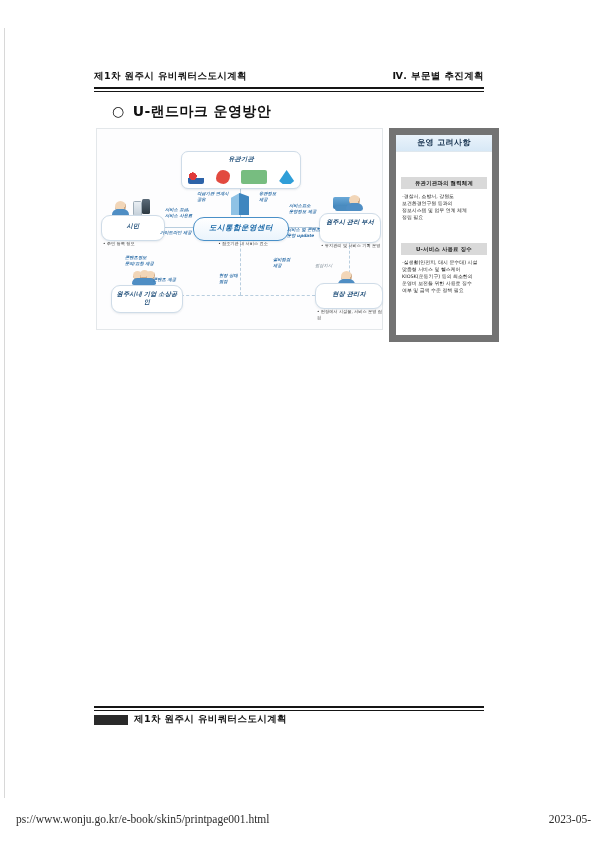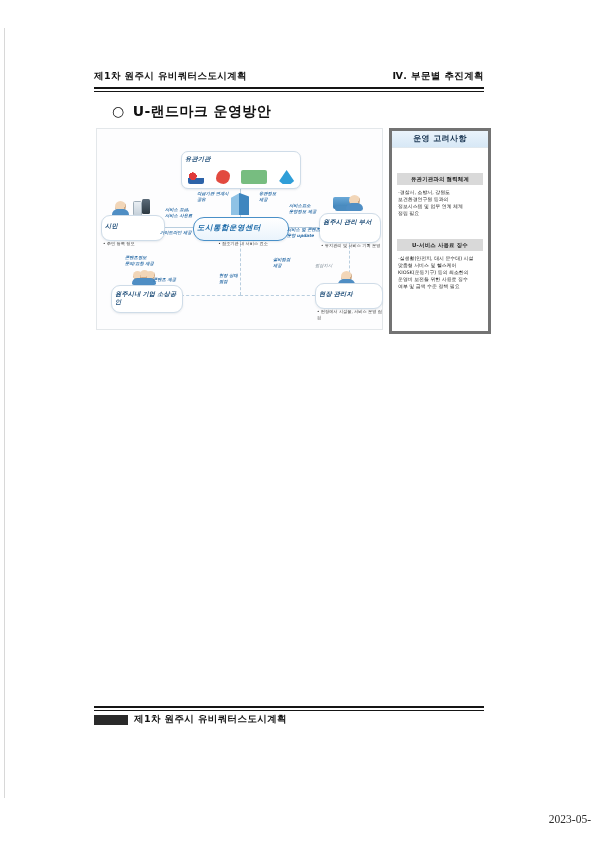--- a/index.html
+++ b/index.html
@@ -76,22 +76,22 @@
   }
   .canvas{position:absolute;left:0;top:16px;width:285px;height:183px;}
 
   
   .node{
     position:absolute;
     background:#ffffff;
     border:1px solid #cfdce8;
     border-radius:9px;
     box-shadow:0 1px 2px rgba(40,70,100,.10);
-    font-family:Liberation Sans, sans-serif;
-    text-align:left;
+    font-family:Liberation Serif, serif;
+    text-align:center;
   }
   .node .nlabel{
     font-size:6.2px;font-weight:bold;color:#1f4e79;
     font-style:italic;line-height:1.25;
     padding:2px 3px 2px;
     letter-spacing:.2px;
   }
   .node-bullets{
     position:absolute;
     font-family:"DejaVu Sans", sans-serif;
@@ -208,21 +208,21 @@
   .conn.dash-h{
     height:0;border-top:1px dashed #b9cedf;background:none;
   }
   .conn.dash-v{
     width:0;border-left:1px dashed #b9cedf;background:none;
   }
 
   
   .panel{
     position:absolute;left:389px;top:128px;width:96px;height:200px;
-    background:#ffffff;border:3px solid #737373;
+    background:#ffffff;border:7px solid #737373;
   }
   .panel-title{
     position:absolute;left:0;top:0;width:96px;height:16px;
     background:linear-gradient(to bottom,#eaf3fb,#d7e8f6);
     border-bottom:1px solid #e0e8ee;
     font-family:"DejaVu Sans", sans-serif;
     font-weight:bold;font-size:8px;color:#16324f;
     text-align:center;line-height:16px;letter-spacing:.4px;
   }
   .panel-body{position:absolute;left:0;top:16px;width:96px;height:183px;}
@@ -384,16 +384,17 @@
   </div>
 
   <div class="doc-footer">
     <div class="rule-a"></div>
     <div class="rule-b"></div>
     <div class="redact"></div>
     <div class="ftext">제1차 원주시 유비쿼터스도시계획</div>
   </div>
 
   <div class="print-foot">
+    <span class="left">ps://www.wonju.go.kr/e-book/skin5/printpage001.html</span>
     <span class="right">2023-05-</span>
   </div>
 
 </div>
 
 </body></html>

